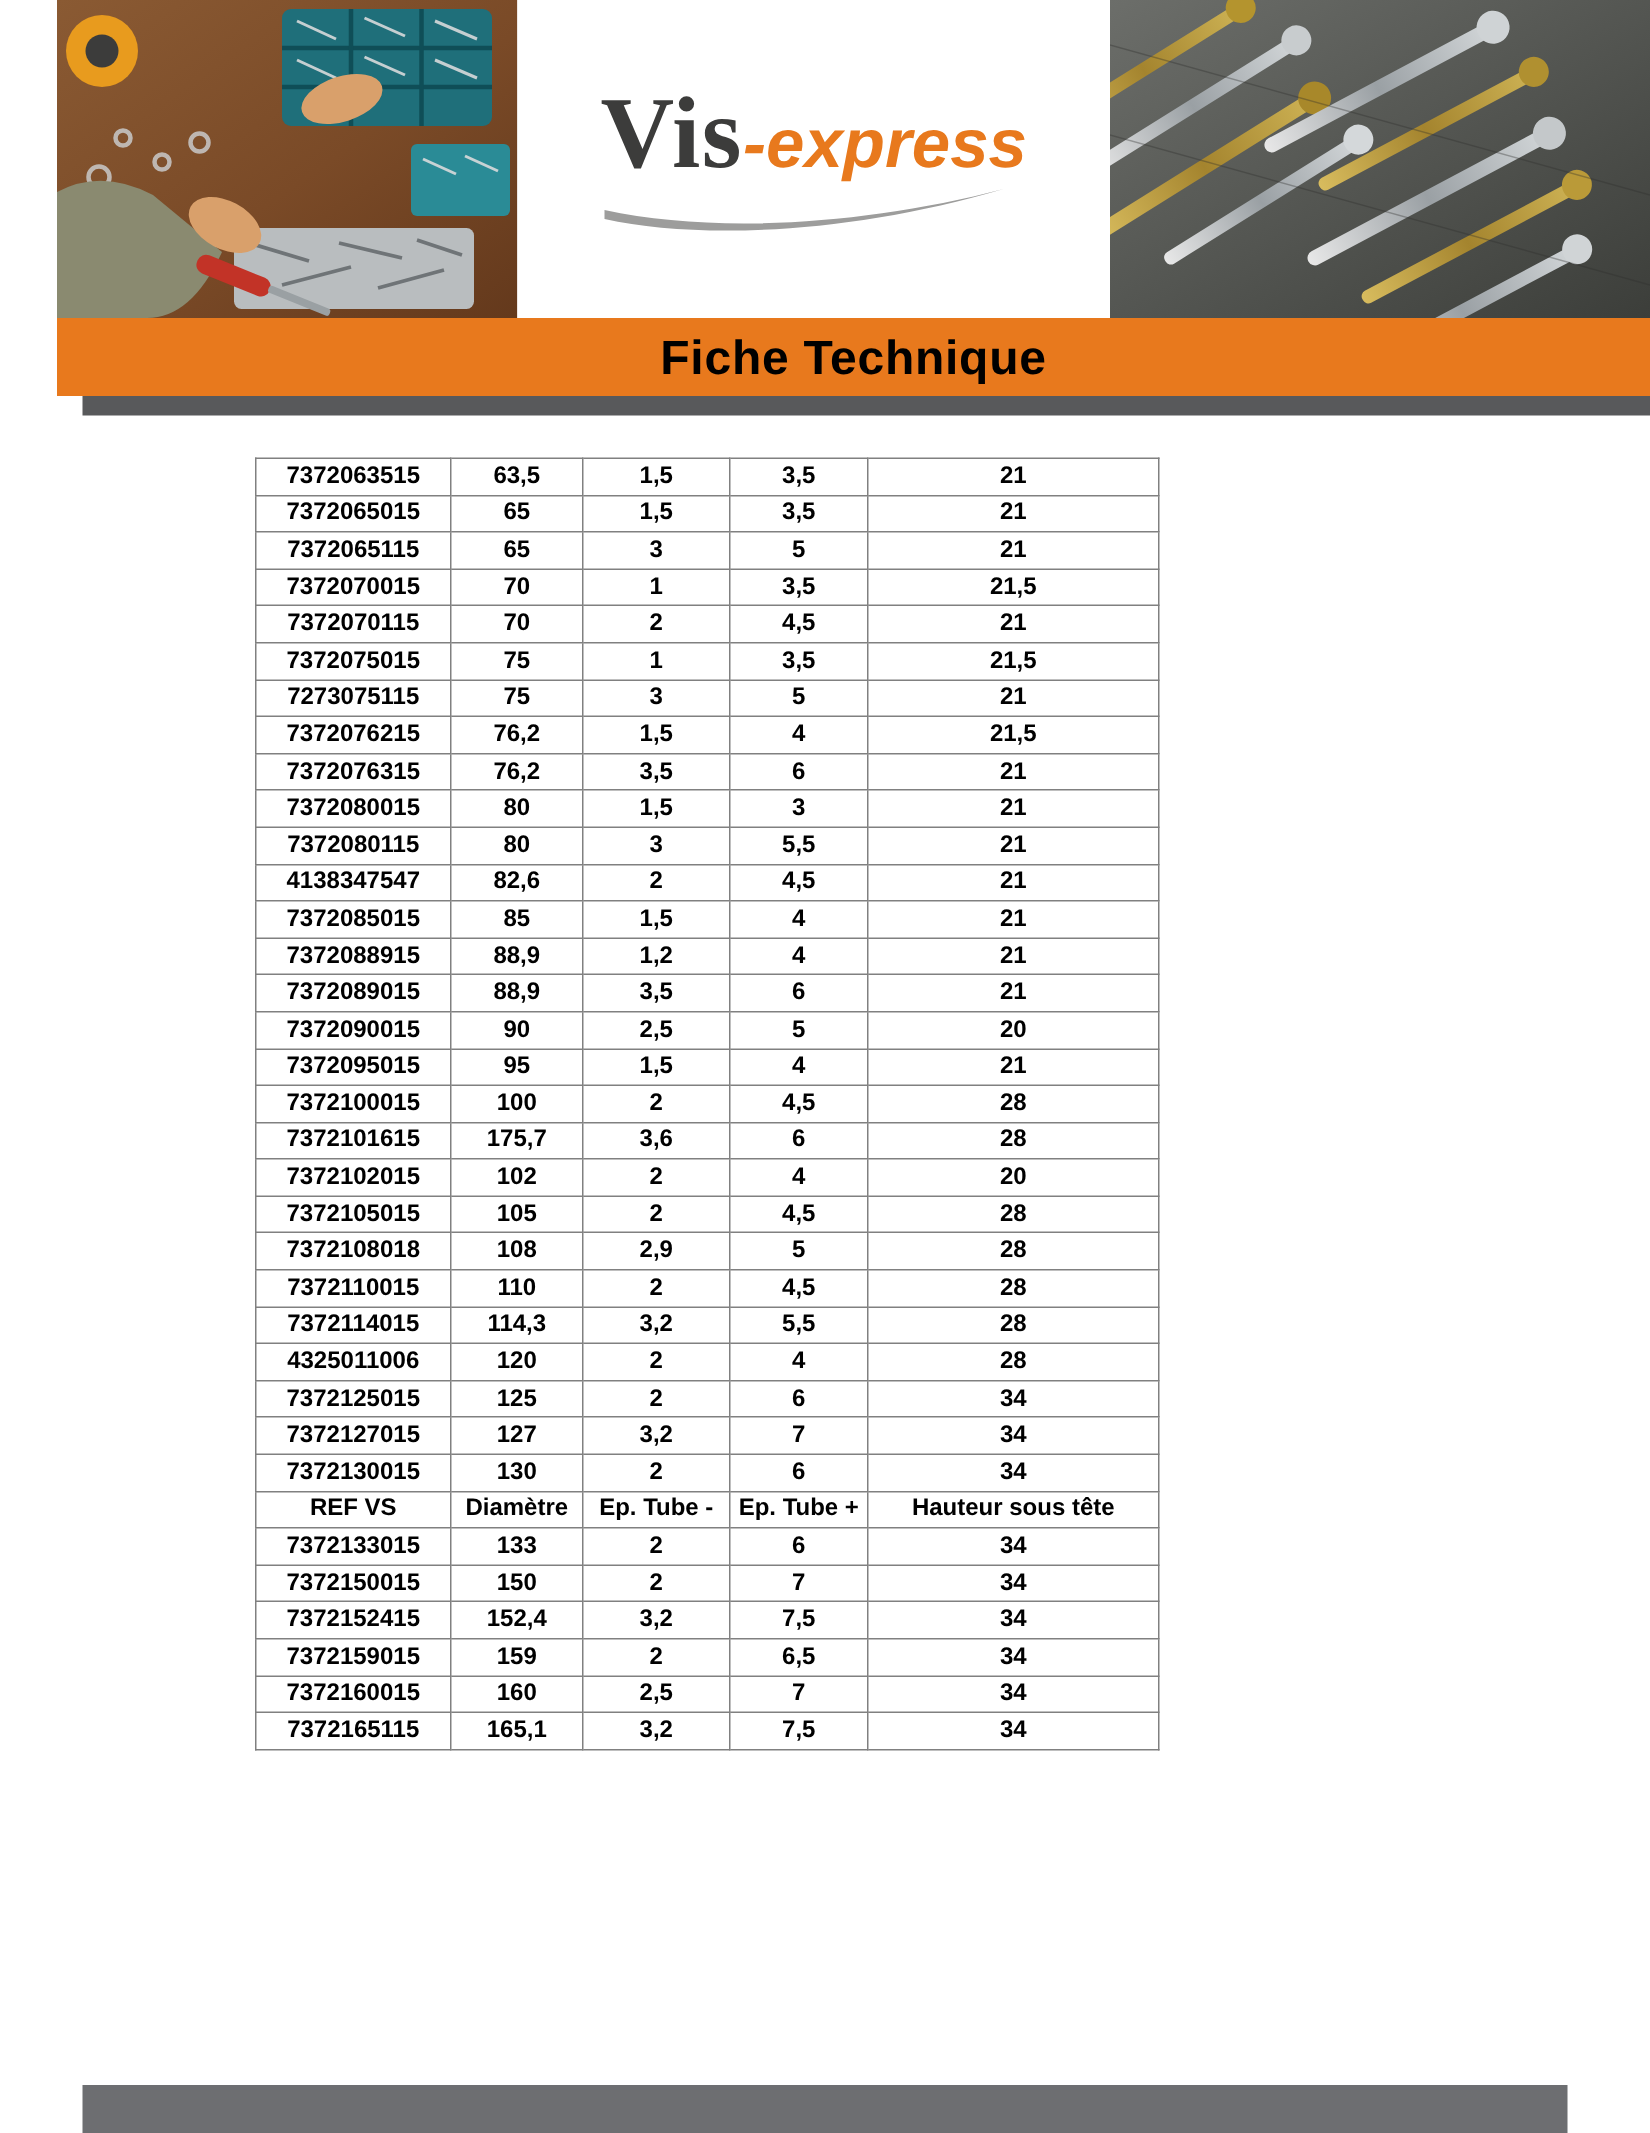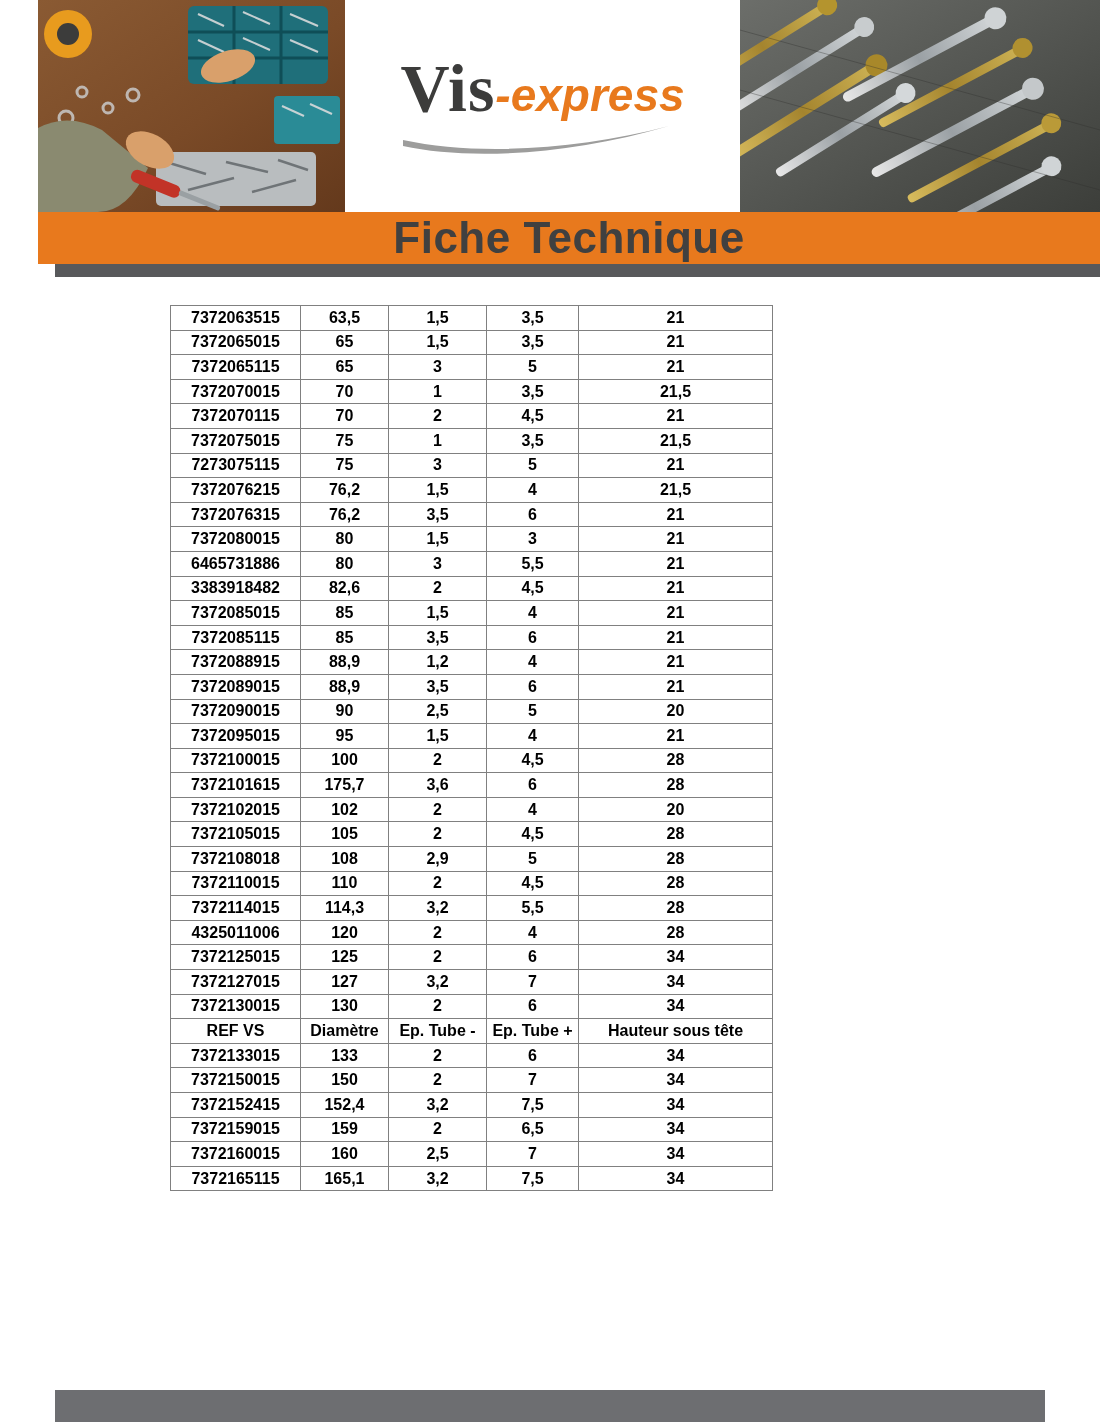--- a/index.html
+++ b/index.html
@@ -26,21 +26,21 @@
     font-size:46px; color:var(--accent,#E8791D); letter-spacing:0px;
   }
   .brand-swoosh { margin-top:2px; width:280px; height:34px; align-self:center; transform:translateX(-6px); }
 
   
   .banner {
     height:52px; margin-left:38px; background:var(--accent,#E8791D);
     display:flex; align-items:center; justify-content:center;
   }
   .banner-title {
-    color:#404040; font-weight:bold; font-size:44px; letter-spacing:0.5px;
+    color:#000000; font-weight:bold; font-size:32px; letter-spacing:0.5px;
     font-family:"Liberation Sans", sans-serif;
   }
   .shadow-bar { height:13px; margin-left:55px; background:var(--shadow-gray,#58595B); }
 
   
   .table-wrap { margin:28px 0 0 170px; width:602px; }
   table.spec { border-collapse:collapse; width:100%; table-layout:fixed; }
   table.spec td {
     border:1px solid #808080; text-align:center; vertical-align:middle;
     font-weight:bold; font-size:16px; color:#000; height:24.6px; padding:0 3px;
@@ -267,45 +267,38 @@
             <td>21</td>
           </tr>
           <tr>
             <td>7372080015</td>
             <td>80</td>
             <td>1,5</td>
             <td>3</td>
             <td>21</td>
           </tr>
           <tr>
-            <td>6465731886</td>
+            <td>7372080115</td>
             <td>80</td>
             <td>3</td>
             <td>5,5</td>
             <td>21</td>
           </tr>
           <tr>
-            <td>3383918482</td>
+            <td>4138347547</td>
             <td>82,6</td>
             <td>2</td>
             <td>4,5</td>
             <td>21</td>
           </tr>
           <tr>
             <td>7372085015</td>
             <td>85</td>
             <td>1,5</td>
             <td>4</td>
-            <td>21</td>
-          </tr>
-          <tr>
-            <td>7372085115</td>
-            <td>85</td>
-            <td>3,5</td>
-            <td>6</td>
             <td>21</td>
           </tr>
           <tr>
             <td>7372088915</td>
             <td>88,9</td>
             <td>1,2</td>
             <td>4</td>
             <td>21</td>
           </tr>
           <tr>

